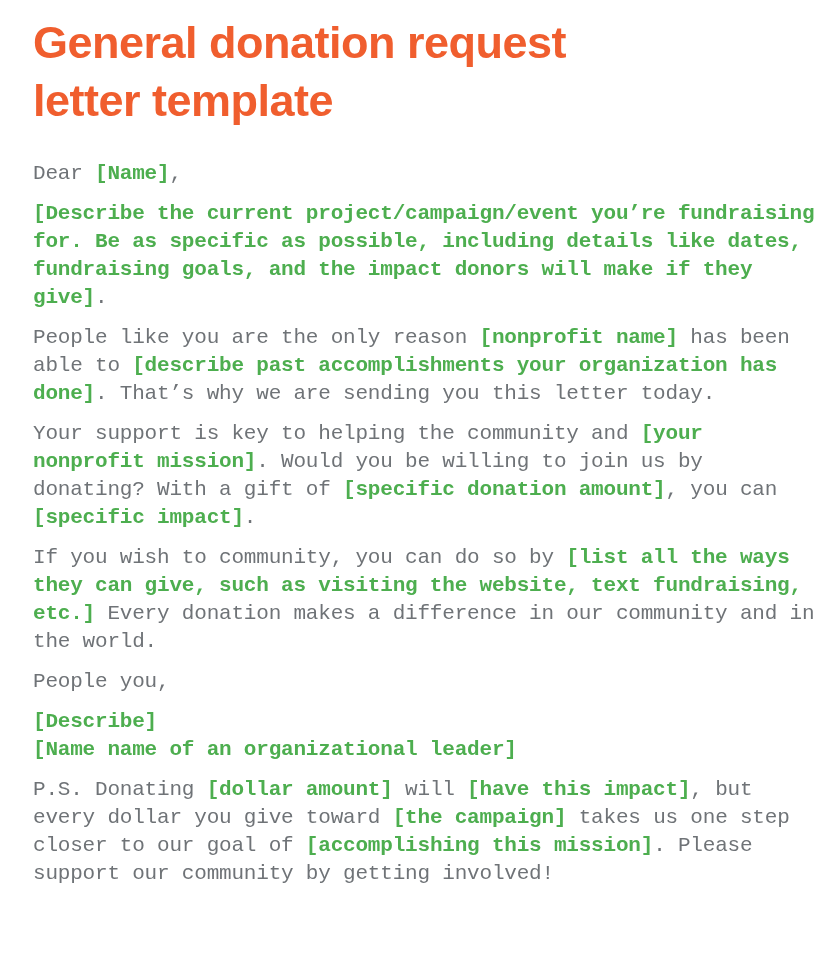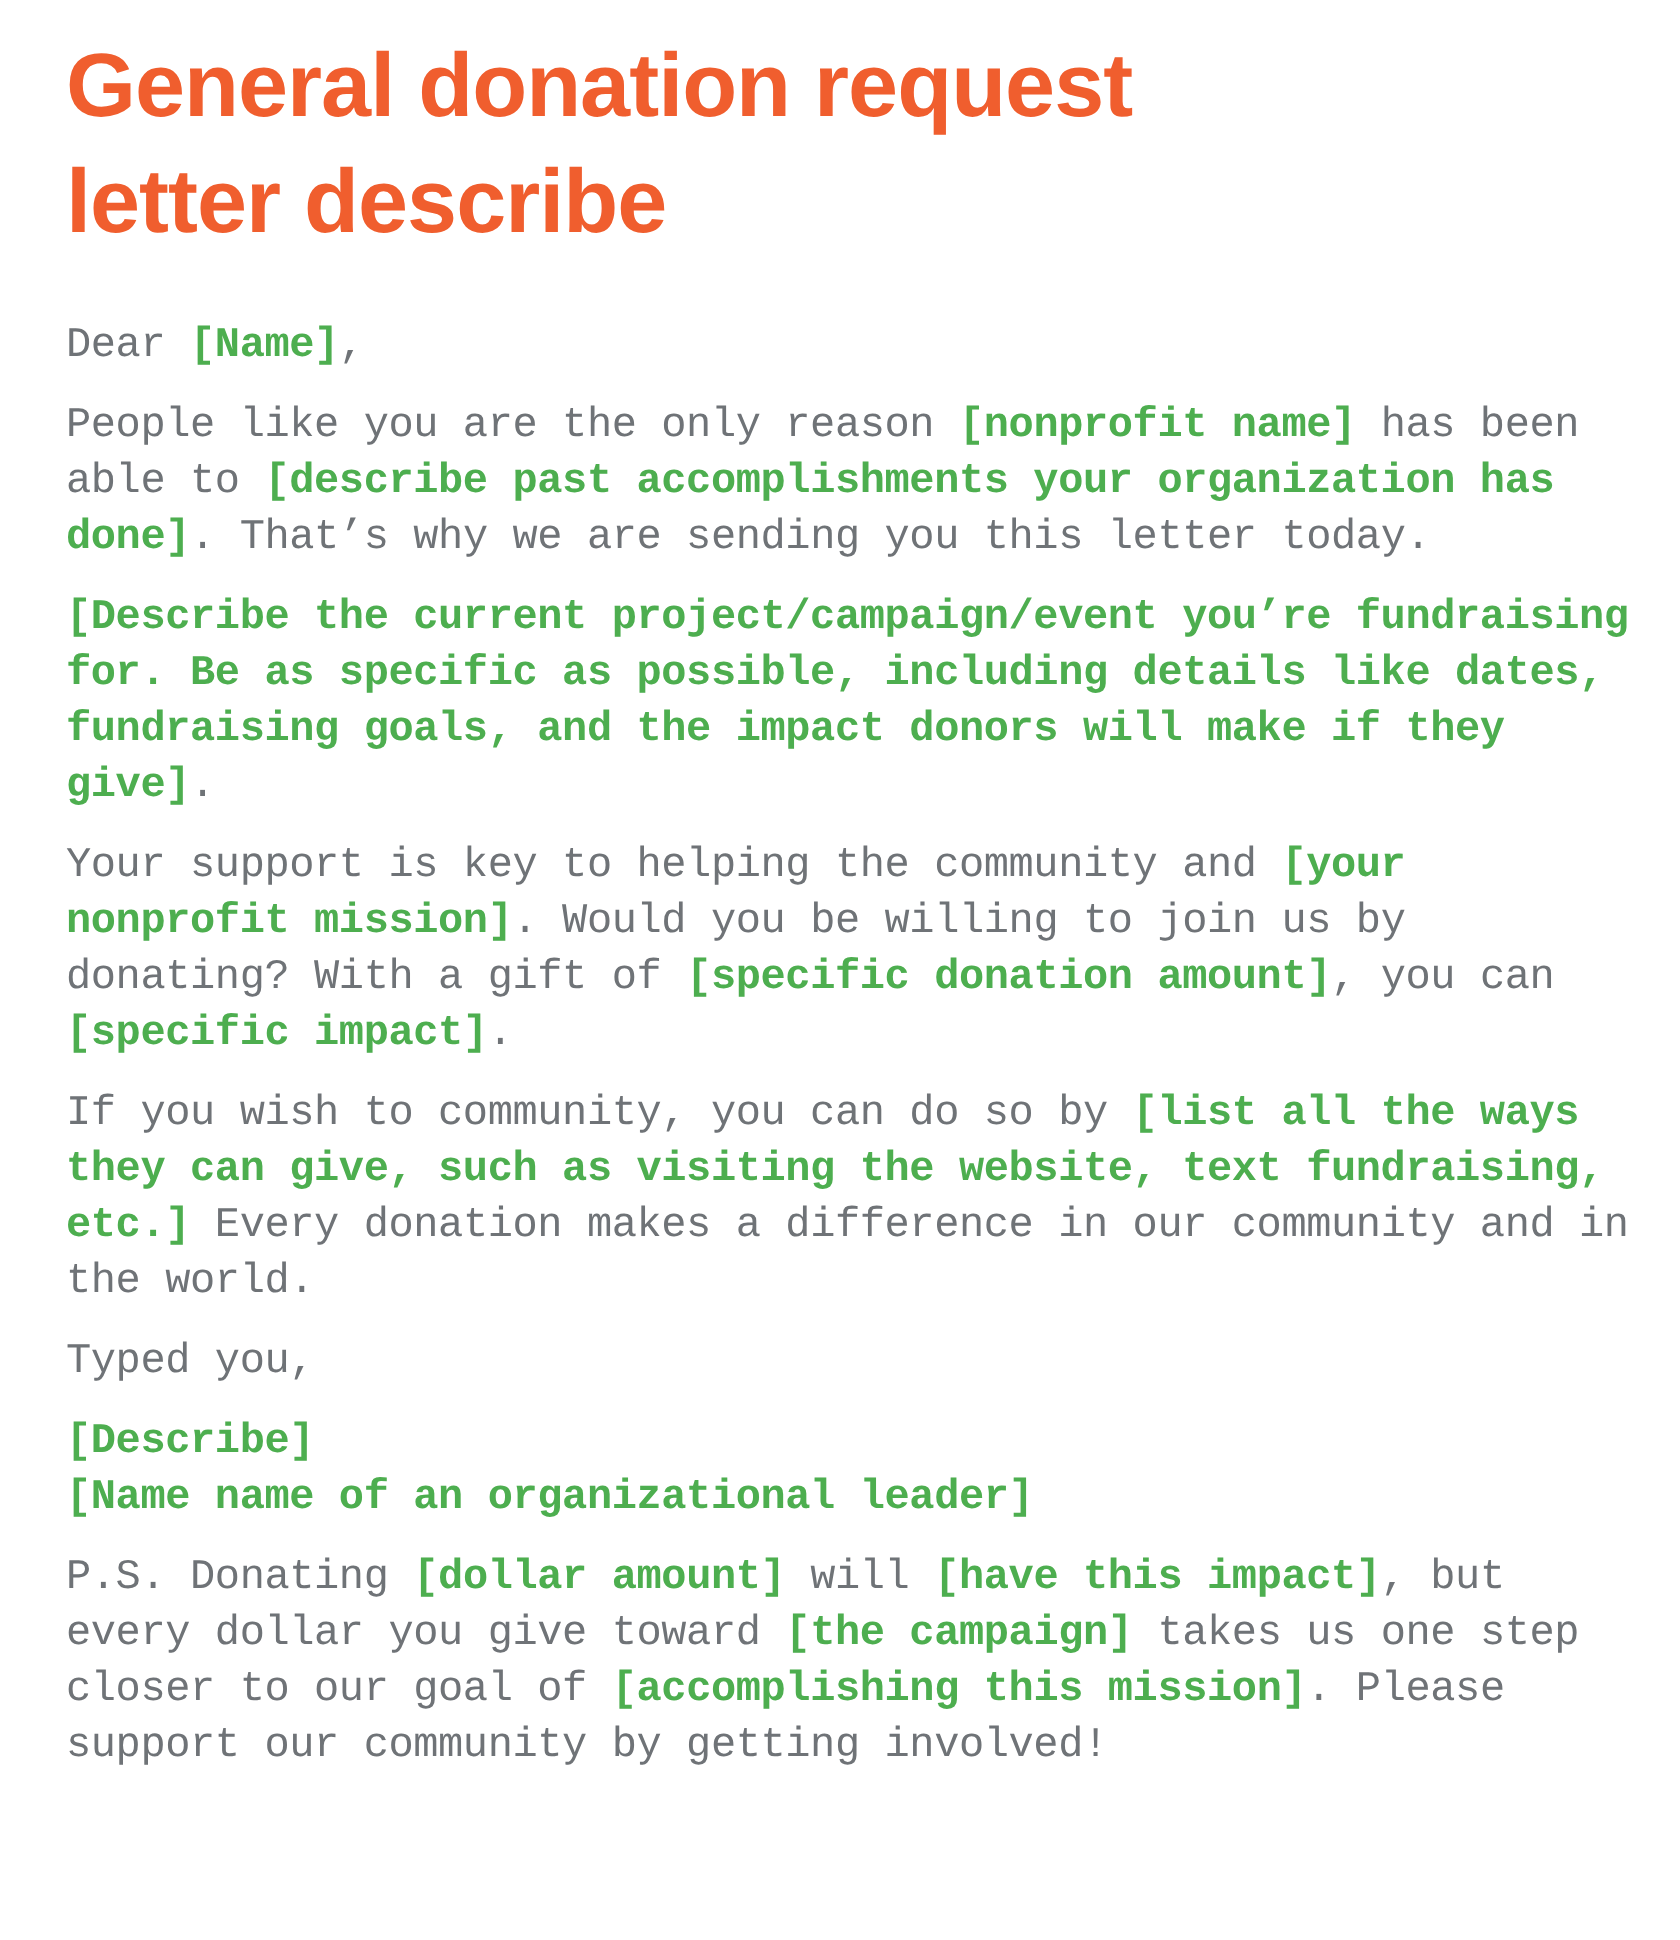--- a/index.html
+++ b/index.html
@@ -41,26 +41,26 @@
     color: var(--placeholder-color, #4DAE4F);
     font-weight: 700;
   }
 </style>
 </head>
 <body style="background: rgb(255, 255, 255);">
 
 <div class="page">
   <h1 class="doc-title">
     <span>General donation request</span><br>
-    <span>letter describe</span>
+    <span>letter template</span>
   </h1>
 
   <div class="letter" id="letter-body">
       <p class="para"><span class="seg-gray">Dear </span><span class="seg-green">[Name]</span><span class="seg-gray">,</span></p>
+      <p class="para"><span class="seg-green">[Describe the current project/campaign/event you’re fundraising for. Be as specific as possible, including details like dates, fundraising goals, and the impact donors will make if they give]</span><span class="seg-gray">.</span></p>
       <p class="para"><span class="seg-gray">People like you are the only reason </span><span class="seg-green">[nonprofit name]</span><span class="seg-gray"> has been able to </span><span class="seg-green">[describe past accomplishments your organization has done]</span><span class="seg-gray">. That’s why we are sending you this letter today.</span></p>
-      <p class="para"><span class="seg-green">[Describe the current project/campaign/event you’re fundraising for. Be as specific as possible, including details like dates, fundraising goals, and the impact donors will make if they give]</span><span class="seg-gray">.</span></p>
       <p class="para"><span class="seg-gray">Your support is key to helping the community and </span><span class="seg-green">[your nonprofit mission]</span><span class="seg-gray">. Would you be willing to join us by donating? With a gift of </span><span class="seg-green">[specific donation amount]</span><span class="seg-gray">, you can </span><span class="seg-green">[specific impact]</span><span class="seg-gray">.</span></p>
       <p class="para"><span class="seg-gray">If you wish to community, you can do so by </span><span class="seg-green">[list all the ways they can give, such as visiting the website, text fundraising, etc.]</span><span class="seg-gray"> Every donation makes a difference in our community and in the world.</span></p>
-      <p class="para"><span class="seg-gray">Typed you,</span></p>
+      <p class="para"><span class="seg-gray">People you,</span></p>
       <p class="para"><span class="seg-green">[Describe]</span><br><span class="seg-green">[Name name of an organizational leader]</span></p>
       <p class="para"><span class="seg-gray">P.S. Donating </span><span class="seg-green">[dollar amount]</span><span class="seg-gray"> will </span><span class="seg-green">[have this impact]</span><span class="seg-gray">, but every dollar you give toward </span><span class="seg-green">[the campaign]</span><span class="seg-gray"> takes us one step closer to our goal of </span><span class="seg-green">[accomplishing this mission]</span><span class="seg-gray">. Please support our community by getting involved!</span></p>
     </div>
 </div>
 
 </body></html>

